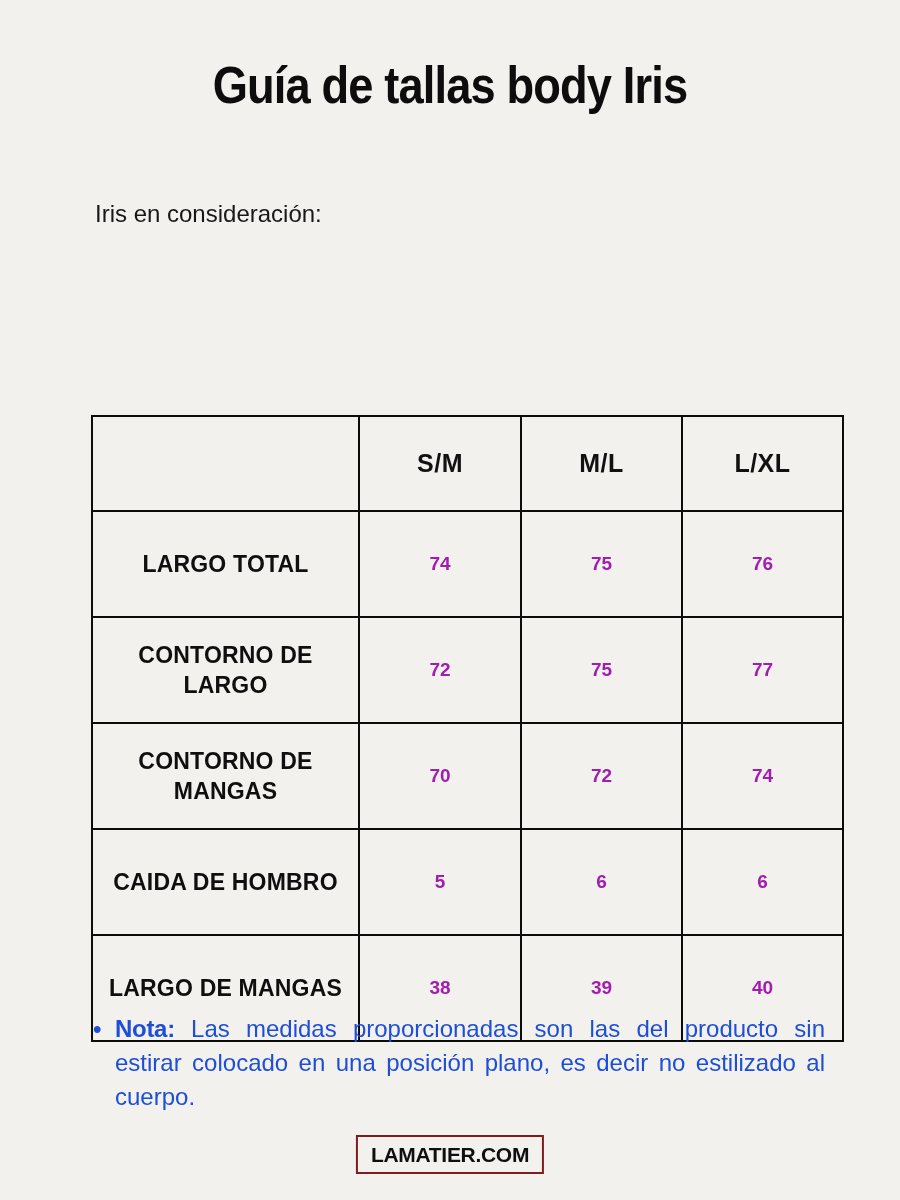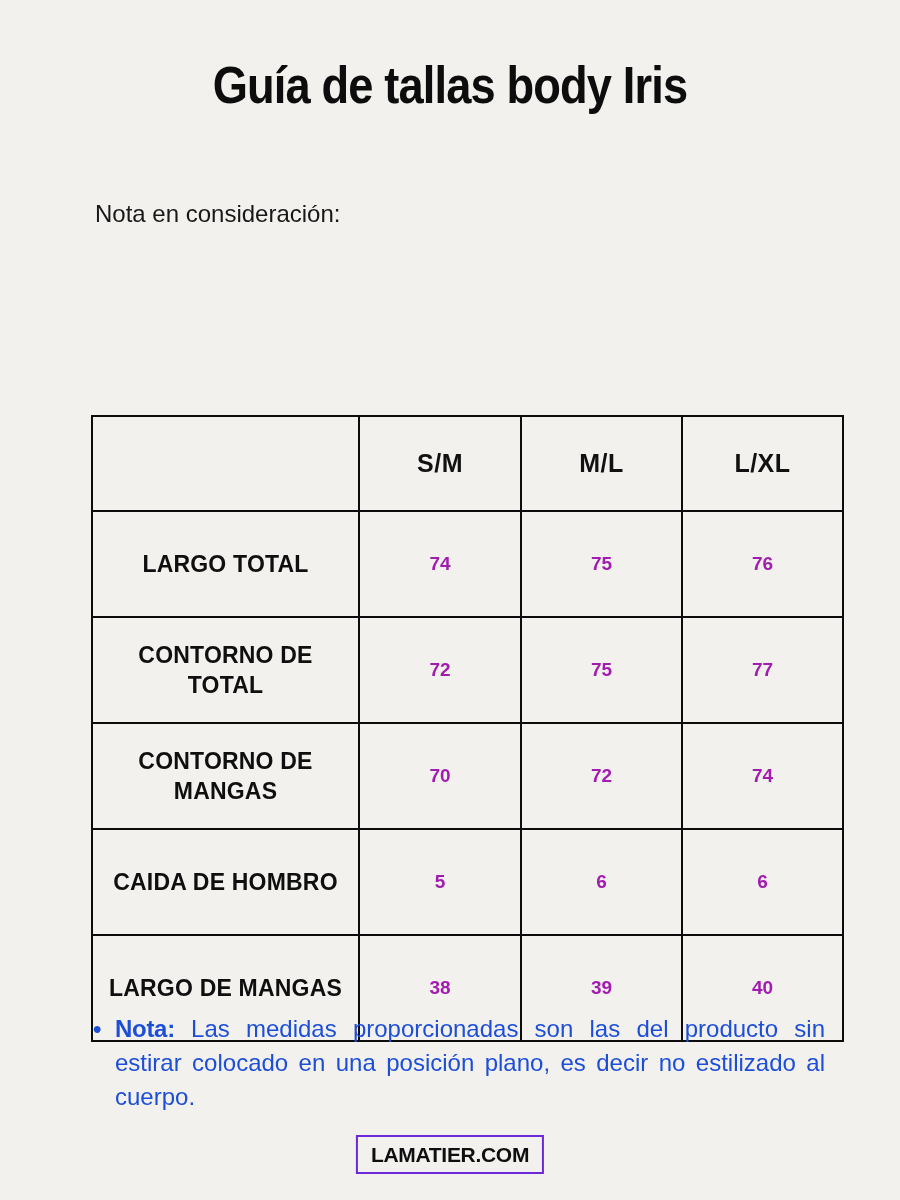--- a/index.html
+++ b/index.html
@@ -125,38 +125,38 @@
     font-weight: 800;
     letter-spacing: -0.3px;
   }
 
   
   .brand-badge {
     position: absolute;
     top: 1135px;
     left: 50%;
     transform: translateX(-50%);
-    border: 2px solid #6d28d9;
+    border: 2px solid #7f1d1d;
     padding: 6px 13px 5px 13px;
     font-size: 21px;
     font-weight: 800;
     letter-spacing: -0.3px;
     color: #0f0f0f;
     white-space: nowrap;
   }
 </style>
 </head>
 <body>
 
 <div class="page">
 
   <h1 class="title">Guía de tallas body Iris</h1>
 
   <div class="considerations">
-    <div class="intro">Nota en consideración:</div>
+    <div class="intro">Iris en consideración:</div>
   </div>
 
   <table class="size-table">
     <colgroup>
       <col style="width:267px">
       <col style="width:162px">
       <col style="width:161px">
       <col style="width:161px">
     </colgroup>
     <thead>
@@ -168,21 +168,21 @@
       </tr>
     </thead>
     <tbody>
       <tr>
         <td class="row-label"><span class="row-label-text">LARGO TOTAL</span></td>
         <td class="cell-value">74</td>
         <td class="cell-value">75</td>
         <td class="cell-value">76</td>
       </tr>
       <tr>
-        <td class="row-label"><span class="row-label-text">CONTORNO DE TOTAL</span></td>
+        <td class="row-label"><span class="row-label-text">CONTORNO DE LARGO</span></td>
         <td class="cell-value">72</td>
         <td class="cell-value">75</td>
         <td class="cell-value">77</td>
       </tr>
       <tr>
         <td class="row-label"><span class="row-label-text">CONTORNO DE MANGAS</span></td>
         <td class="cell-value">70</td>
         <td class="cell-value">72</td>
         <td class="cell-value">74</td>
       </tr>

